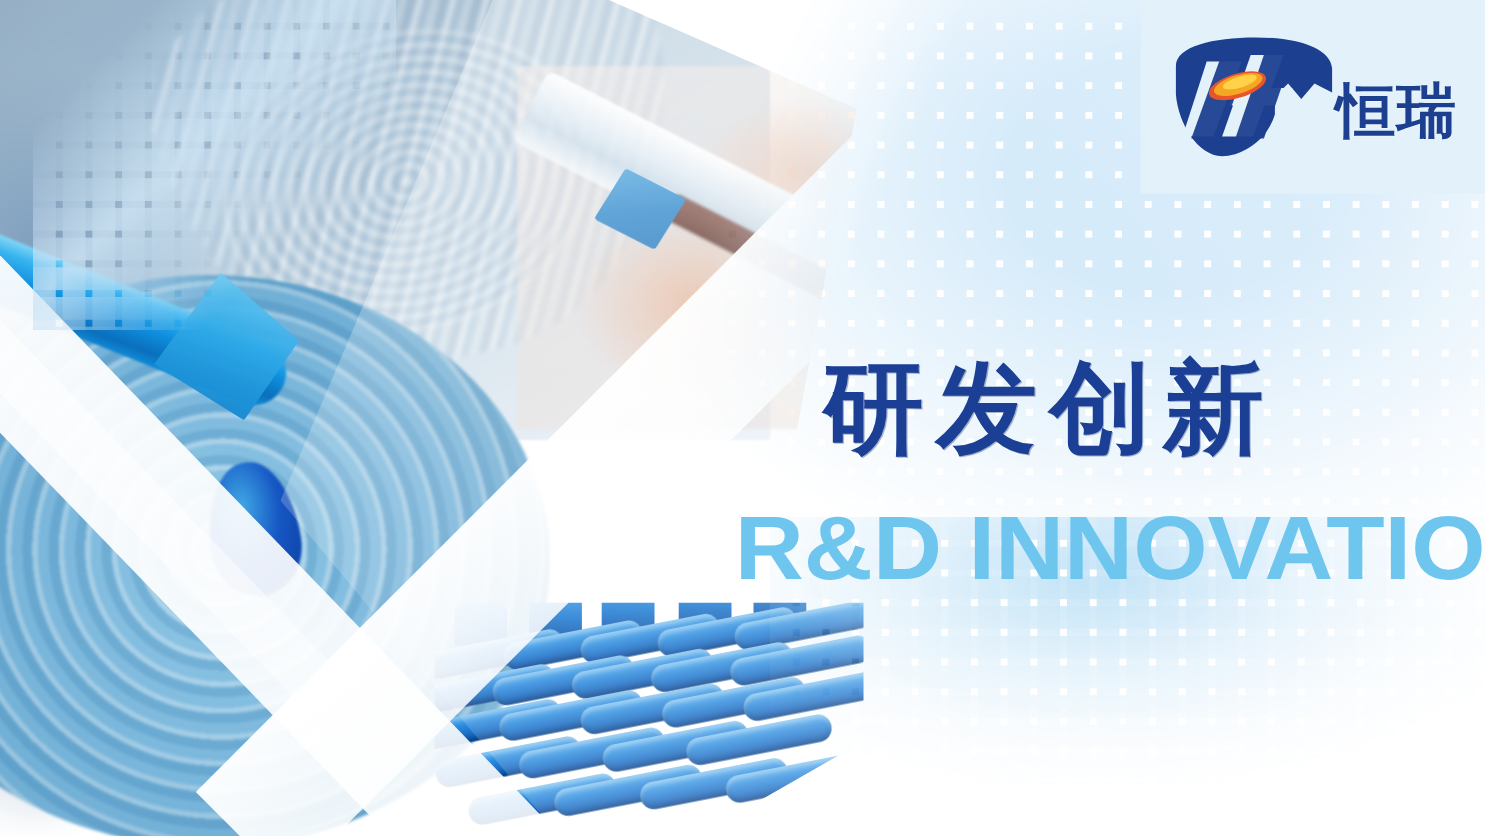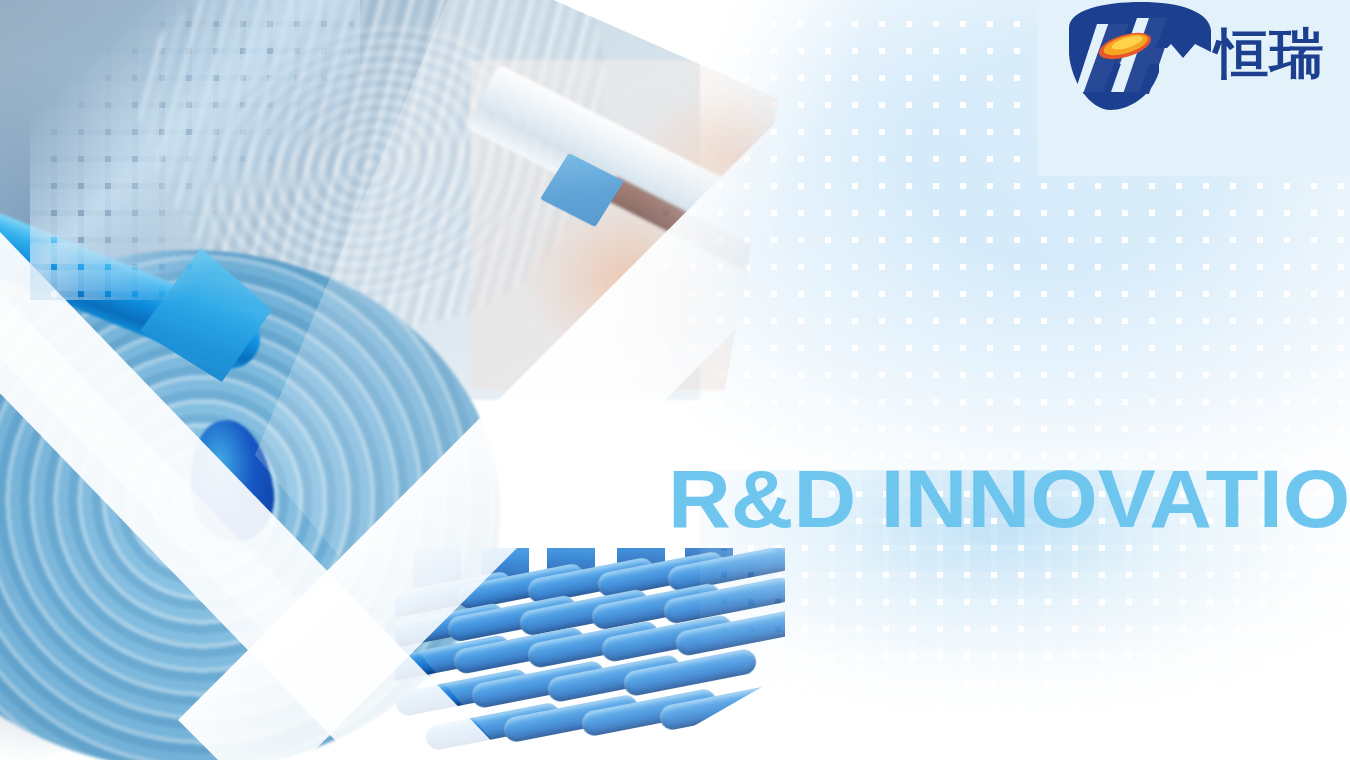--- a/index.html
+++ b/index.html
@@ -295,21 +295,21 @@
     mask-image: linear-gradient(135deg, rgba(0,0,0,0) 18%, rgba(0,0,0,0.85) 44%, rgba(0,0,0,0) 72%);
   }
 
   
   .logo-panel {
     position: absolute;
     left: 1037px; top: 0;
     width: 313px; height: 176px;
     background: #e2f1fa;
     display: flex;
-    align-items: flex-start;
+    align-items: center;
     justify-content: center;
     gap: 6px;
   }
   .logo-mark {
     position: relative;
     width: 152px; height: 112px;
     flex: 0 0 auto;
   }
   .logo-text {
     font-size: 54px;
@@ -420,20 +420,21 @@
   <div class="chev chev-a"></div>
   <div class="chev chev-b"></div>
   <div class="chev chev-c"></div>
 
   <div class="grid-pat grid-main"></div>
   <div class="grid-pat grid-low"></div>
   <div class="grid-pat grid-topleft"></div>
 
   <div class="vignette"></div>
 
+  <div class="title-cn">研发创新</div>
 
   <div class="title-en">R&amp;D INNOVATION</div>
 
   <div class="logo-panel">
     <div class="logo-mark">
       <svg viewBox="0 0 152 112" width="152" height="112" aria-hidden="true">
 
         <path d="M6 28 C6 10 40 2 78 2 C118 2 146 12 148 30
                  L148 52 L132 44 L120 58 L108 44 L96 56 L96 72
                  C88 98 64 110 48 110 C26 110 8 80 6 54 Z" fill="#1d3f8f"></path>

